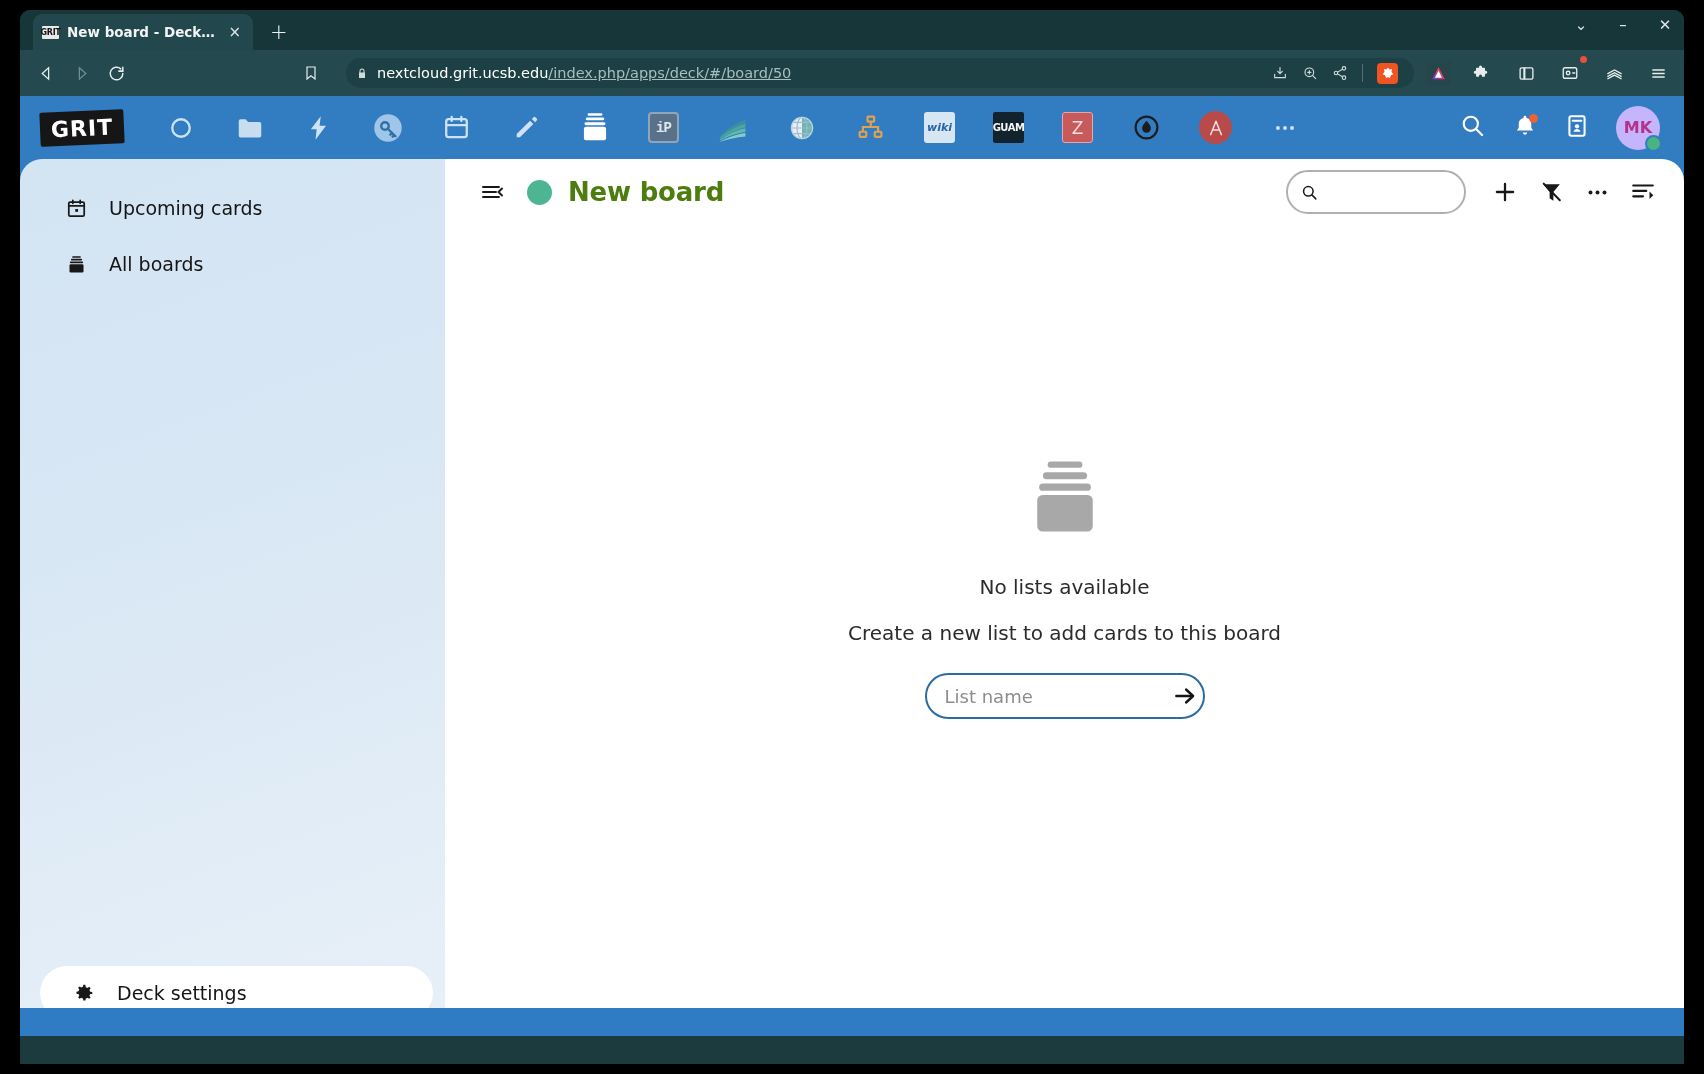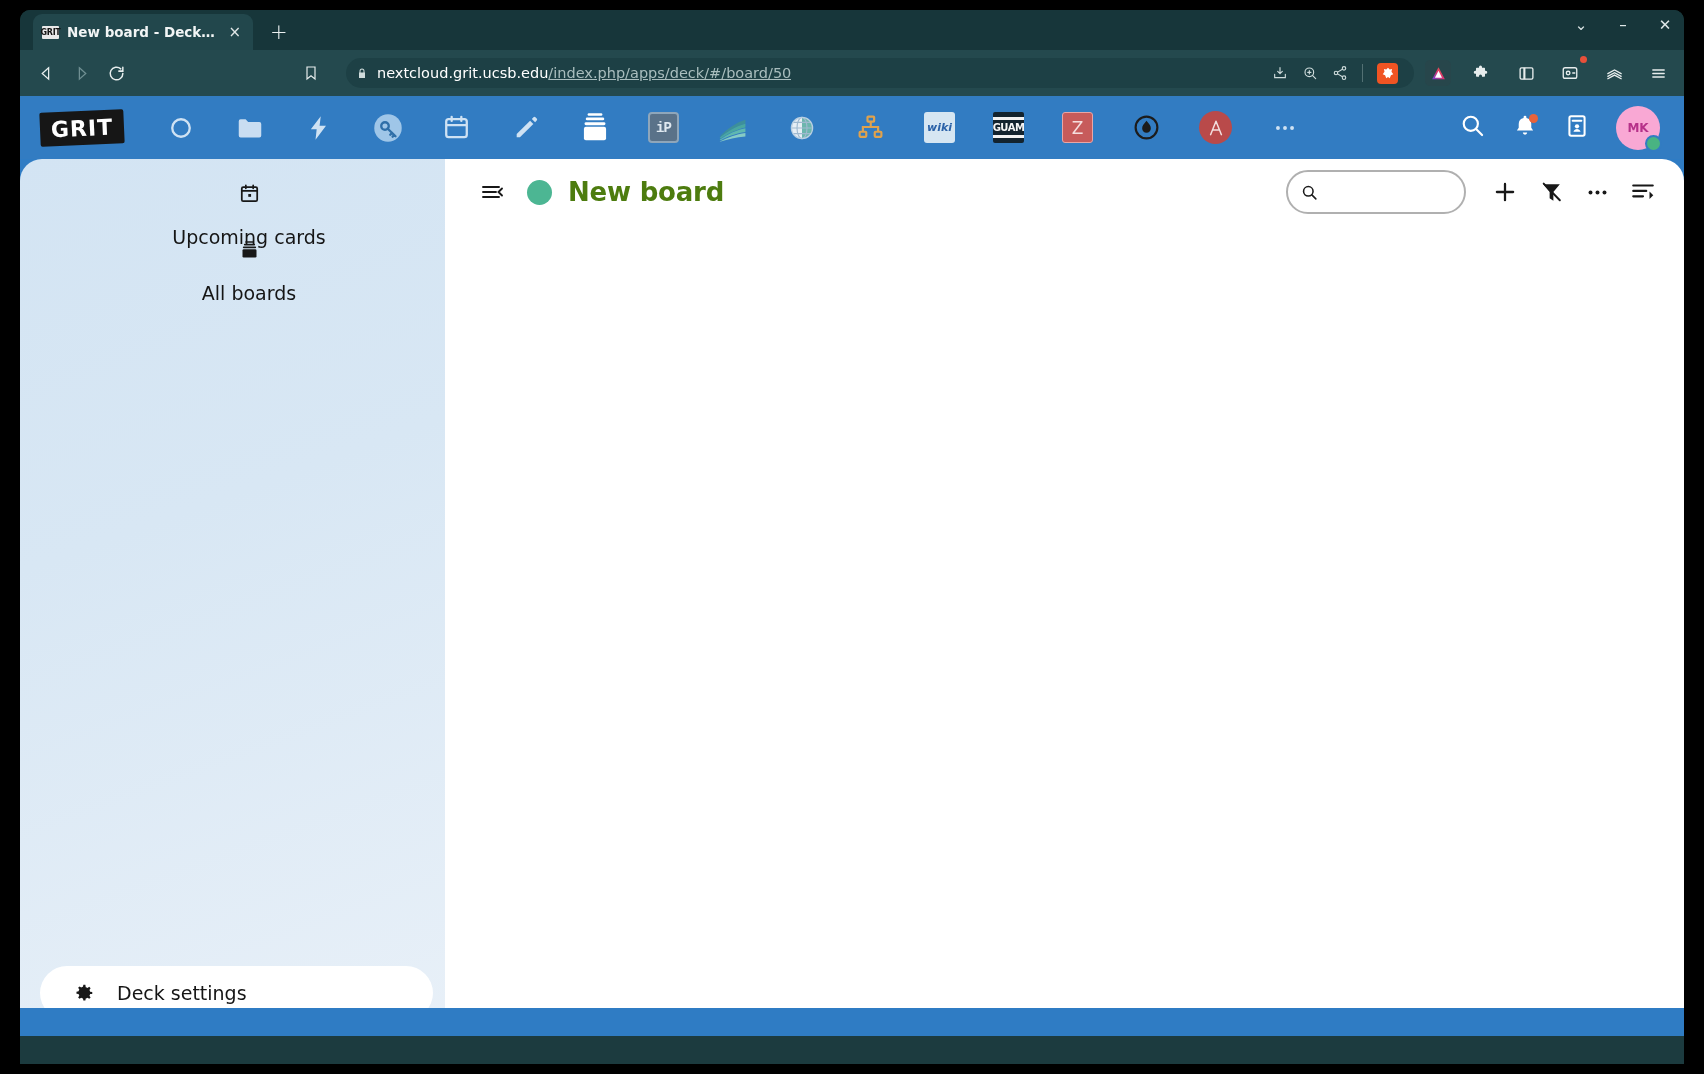--- a/index.html
+++ b/index.html
@@ -175,23 +175,23 @@
     border-radius: 4px;
     overflow: hidden;
   }
   #nc-right {
     margin-left: auto;
     display: flex; align-items: center; gap: 26px;
     padding-right: 10px;
   }
   #nc-avatar {
     width: 44px; height: 44px; border-radius: 50%;
-    background: #f9a8d4;
+    background: #c4b5fd;
     color: #b63189;
-    font-size: 12px; font-weight: 600;
+    font-size: 16px; font-weight: 600;
     display: flex; align-items: center; justify-content: center;
     position: relative;
     font-family: "DejaVu Sans", sans-serif;
   }
   #nc-avatar-status {
     position: absolute; right: -2px; bottom: -2px;
     width: 17px; height: 17px; border-radius: 50%;
     background: #49b382;
     border: 2px solid #327cc2;
   }
@@ -219,21 +219,20 @@
     padding-top: 18px;
   }
   .side-item {
     display: flex; align-items: center;
     height: 50px;
     margin: 6px 12px;
     padding-left: 33px;
     border-radius: 25px;
     gap: 22px;
     color: #1b1b1b;
-    flex-direction: column;
   }
   .side-icon { width: 22px; display: flex; align-items: center; justify-content: center; flex: 0 0 auto; }
   .side-label { font-size: 19px; color: #151515; font-family: "DejaVu Sans", sans-serif; }
   #deck-settings {
     position: absolute; left: 20px; right: 12px; bottom: 16px;
     height: 54px;
     background: #ffffff;
     border-radius: 27px;
     display: flex; align-items: center;
     padding-left: 33px; gap: 22px;
@@ -548,21 +547,21 @@
           </svg>
         </div>
 
         <div class="appicon">
           <div class="appimg" style="background:#d6e6f2;border-radius:3px;">
             <span style="font-size:11px;color:#2b62a8;font-weight:bold;font-style:italic;">wiki</span>
           </div>
         </div>
 
         <div class="appicon">
-          <div class="appimg" style="background:#13232e;border-radius:2px;flex-direction:column;">
+          <div class="appimg" style="background:#13232e;border-radius:2px;flex-direction:row;">
             <span style="display:block;height:3px;width:100%;background:#f2f2f2;"></span>
             <span style="font-size:10px;color:#f5f5f5;font-weight:bold;letter-spacing:-0.5px;line-height:1.5;">GUAM</span>
             <span style="display:block;height:3px;width:100%;background:#f2f2f2;"></span>
           </div>
         </div>
 
         <div class="appicon">
           <div class="appimg" style="background:#c75b5b;border:1.5px solid #e9a6a6;border-radius:3px;">
             <span style="font-size:17px;color:#f5dede;font-weight:500;">Z</span>
           </div>
@@ -700,19 +699,40 @@
             </div>
             <div class="toolbtn">
               <svg width="26" height="26" viewBox="0 0 24 24" stroke="#181818" stroke-width="2" stroke-linecap="round" fill="none">
                 <path d="M3 6h18M3 11h12M3 16h9"></path>
                   <path d="M18 11.5l3.5 3.5L18 18.5" fill="#181818" stroke="none"></path>
               </svg>
             </div>
           </div>
         </div>
 
+        <div id="empty-state">
+          <div id="empty-icon">
+            <svg width="78" height="82" viewBox="0 0 24 26" fill="#a8a8a8">
+              <rect x="6.5" y="0.8" width="11" height="2" rx="1"></rect>
+              <rect x="5" y="4.2" width="14" height="2.2" rx="1.1"></rect>
+              <rect x="3.8" y="7.8" width="16.4" height="2.3" rx="1.15"></rect>
+              <rect x="3.2" y="11.4" width="17.6" height="11.6" rx="1.7"></rect>
+            </svg>
+          </div>
+          <div id="empty-title">No lists available</div>
+          <div id="empty-sub">Create a new list to add cards to this board</div>
+          <div id="list-form">
+            <input id="list-input" type="text" value="" placeholder="List name" style="">
+            <span id="list-submit">
+              <svg width="26" height="26" viewBox="0 0 24 24" stroke="#151515" stroke-width="2.2" fill="none" stroke-linecap="round" stroke-linejoin="round">
+                  <path d="M4 12h15"></path>
+                  <path d="M13 6l6.5 6-6.5 6"></path>
+                </svg>
+            </span>
+          </div>
+        </div>
 
       </div>
     </div>
 
     <div id="bottom-strip"></div>
   </div>
 </div>
 
 </body></html>

